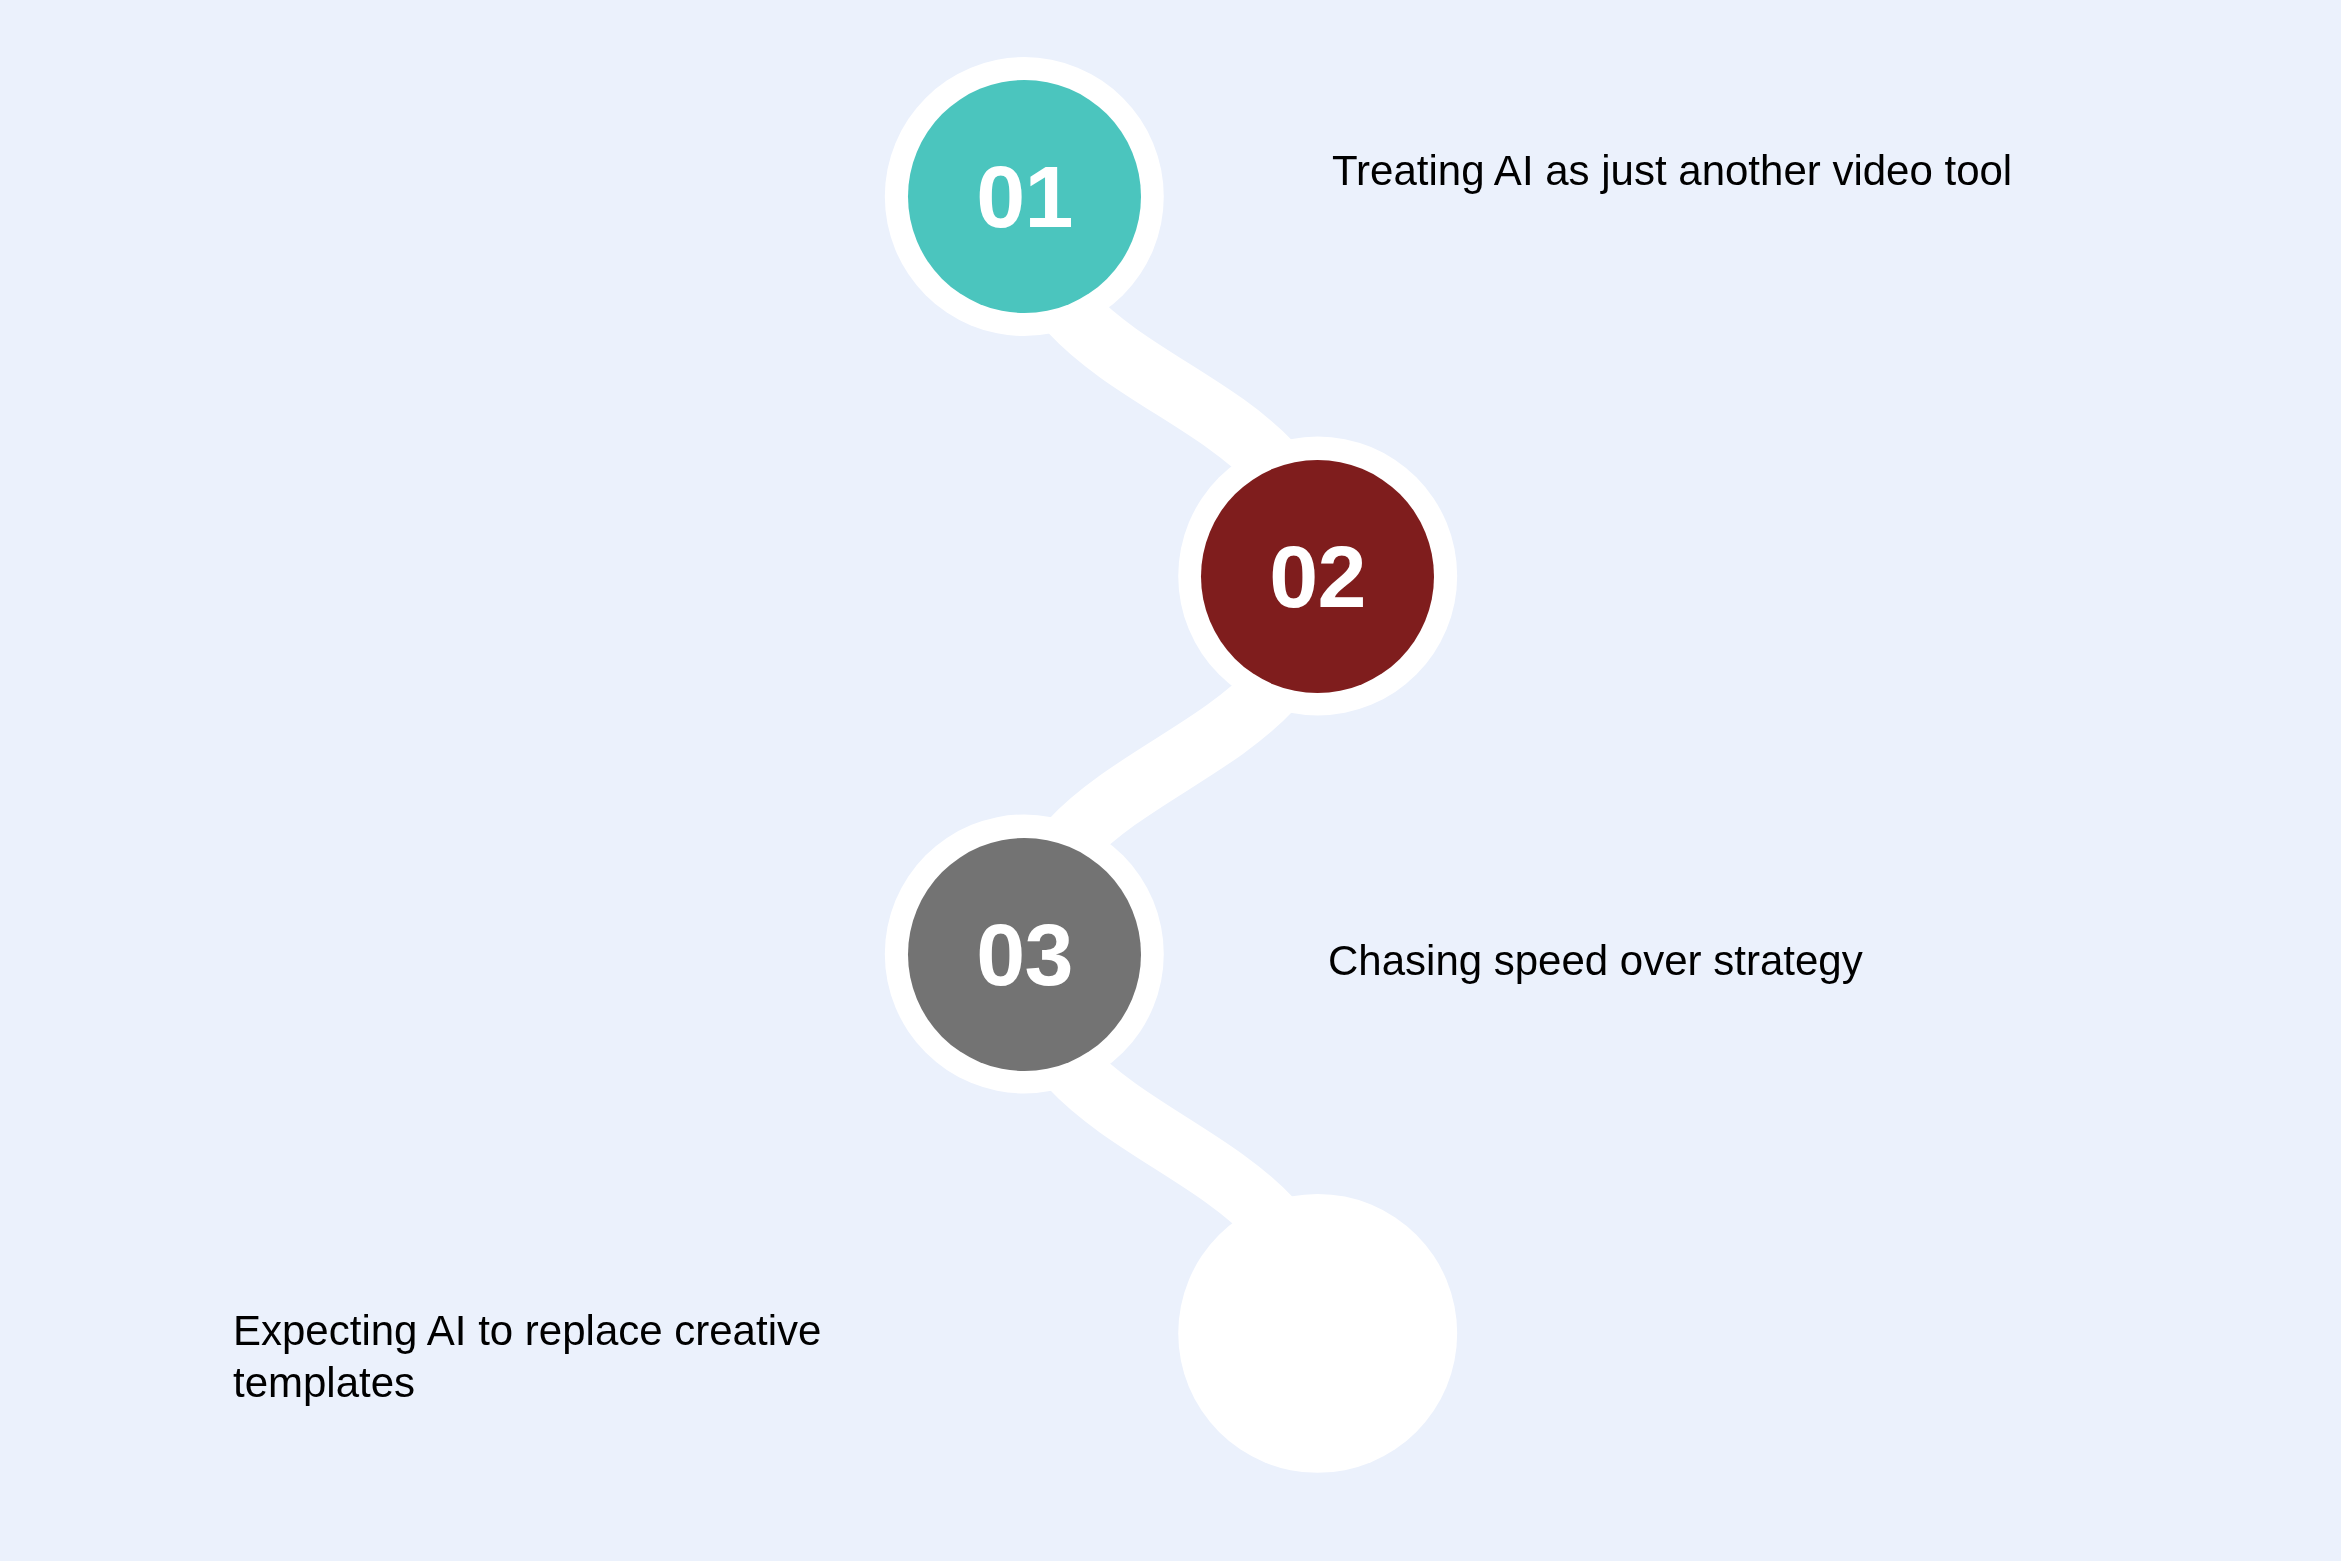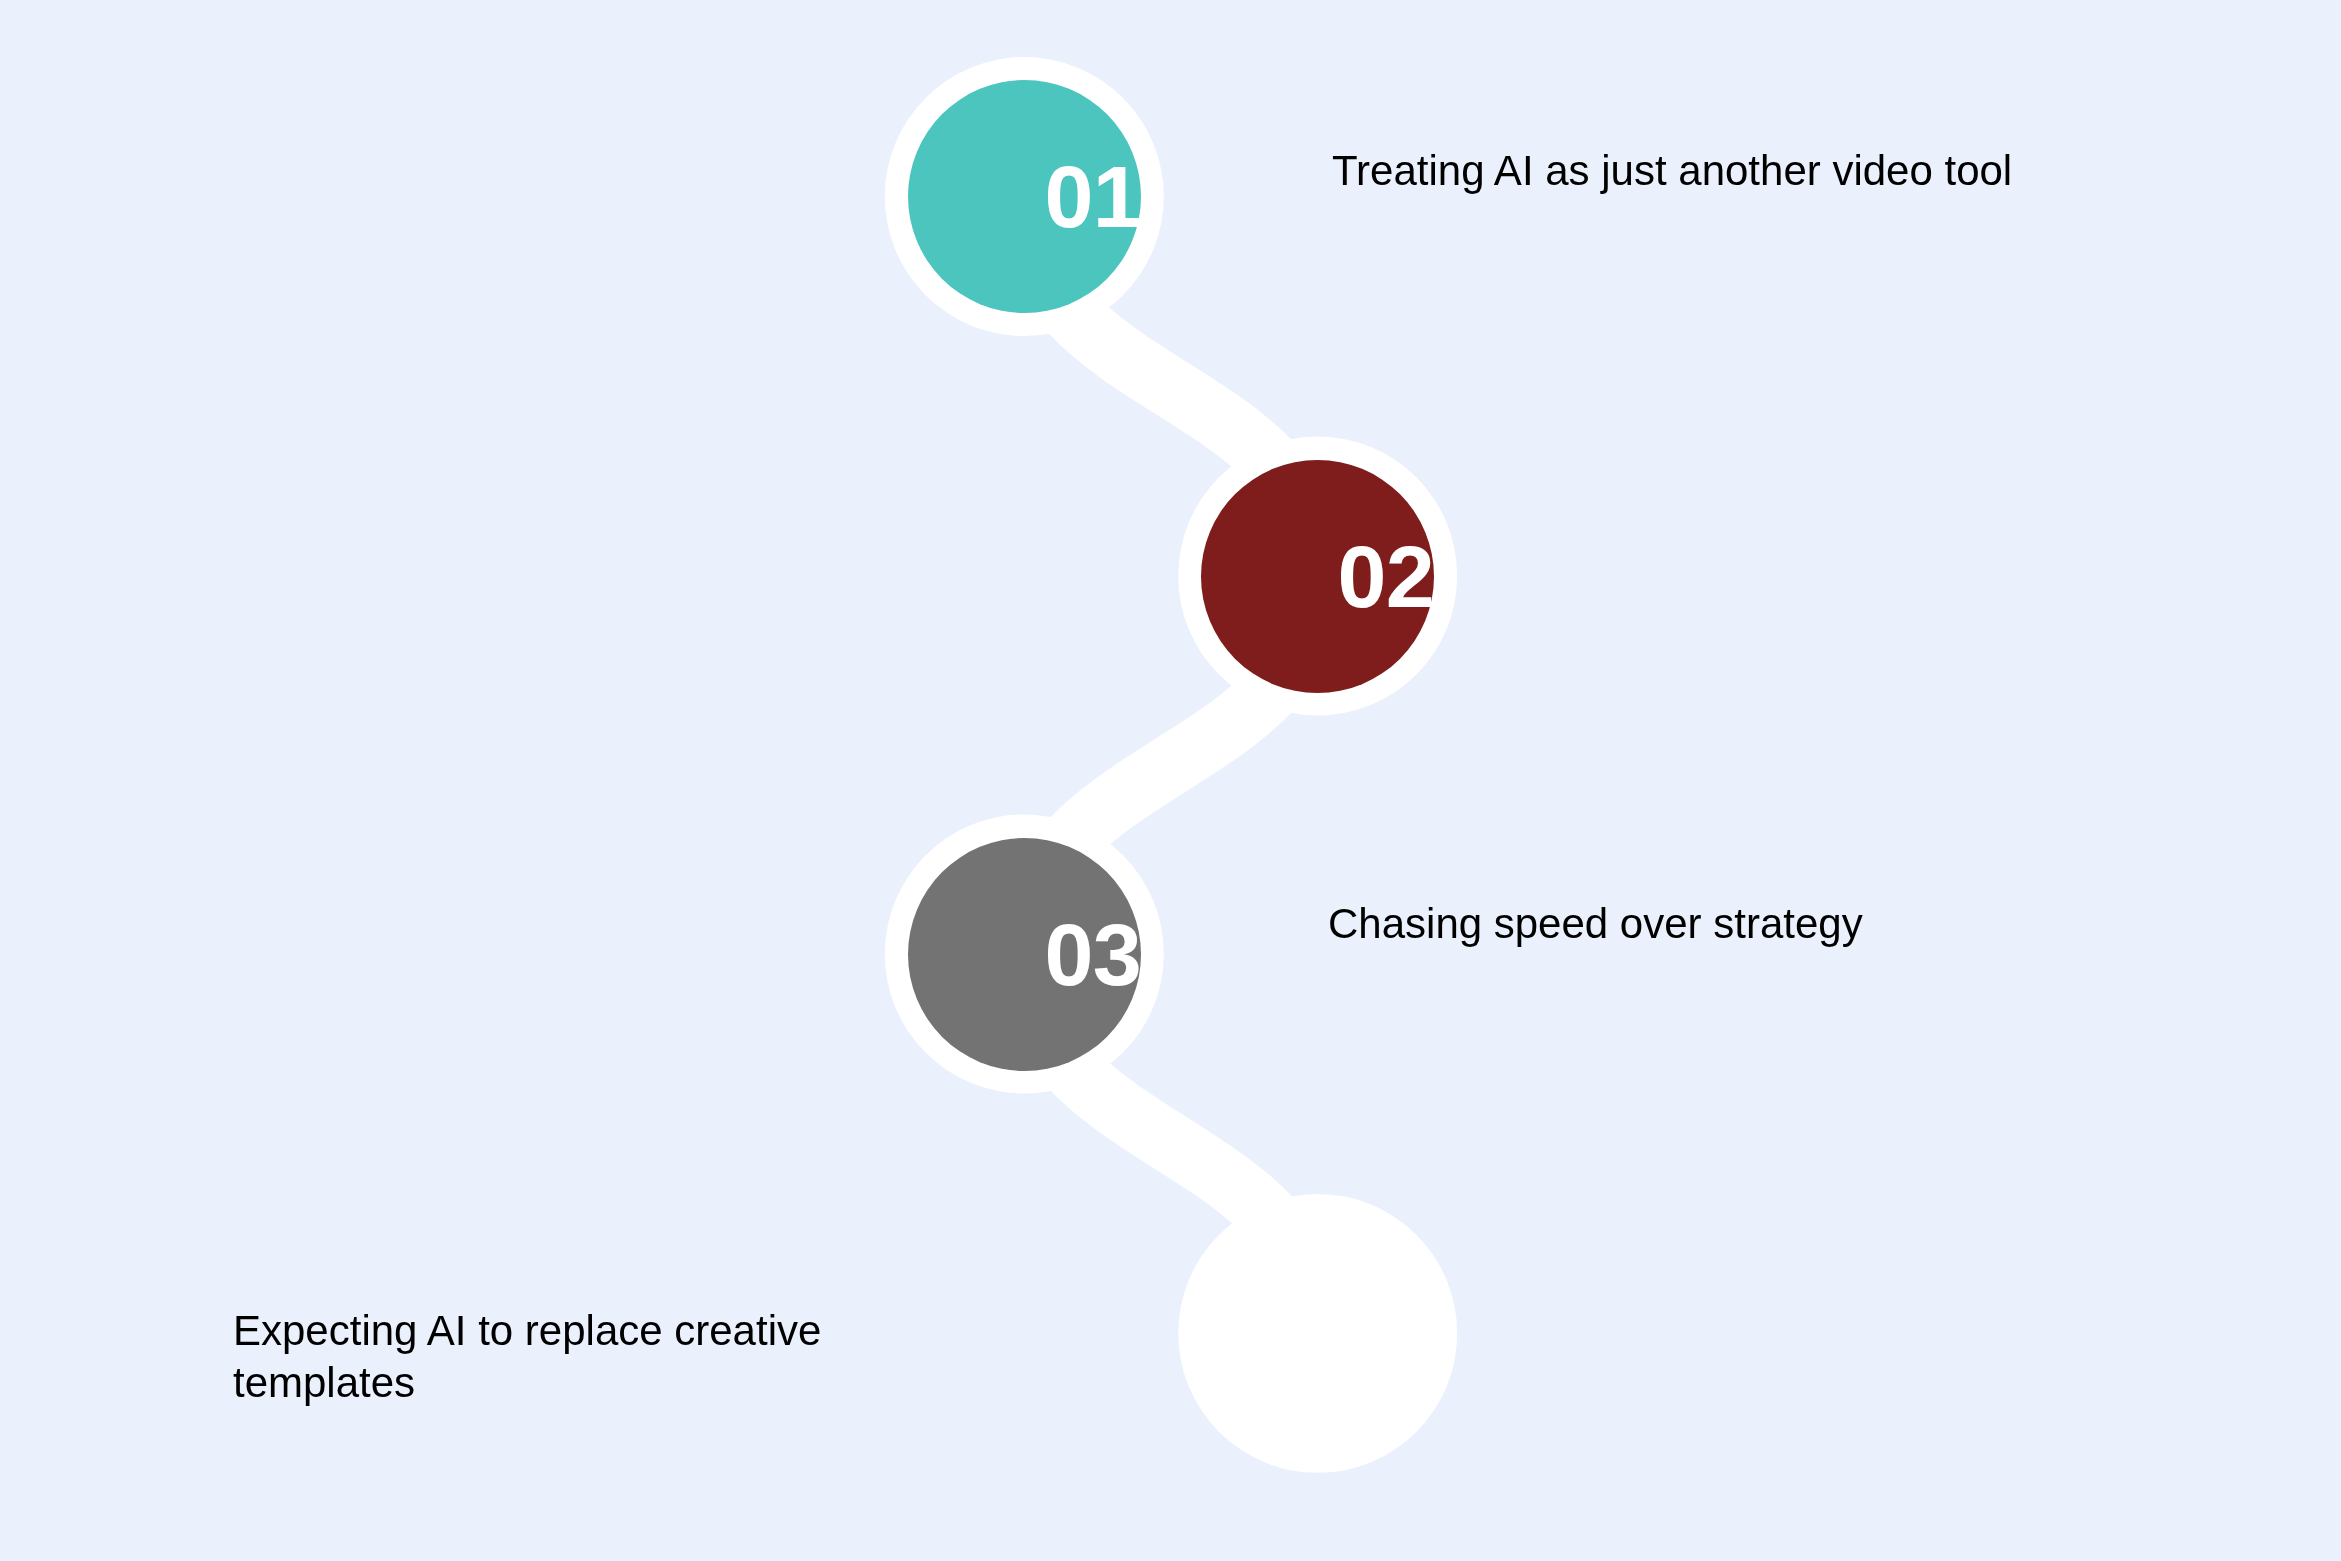--- a/index.html
+++ b/index.html
@@ -32,21 +32,21 @@
   .snake circle {
     fill: #FFFFFF;
   }
   .node {
     position: absolute;
     width: 233px;
     height: 233px;
     border-radius: 50%;
     display: flex;
     align-items: center;
-    justify-content: flex-end;
+    justify-content: center;
   }
   .node .num {
     color: #FFFFFF;
     font-size: 88px;
     font-weight: 700;
     letter-spacing: -0.7px;
     line-height: 1;
   }
   .n1 { left: 908px; top: 80px; }
   .n2 { left: 1201px; top: 460px; }
@@ -57,21 +57,21 @@
     position: absolute;
     color: #000000;
     font-size: 42px;
     line-height: 52px;
     font-weight: 400;
     white-space: nowrap;
   }
   .label span { display: block; }
   .l1 { left: 1332px; top: 145px; }
   .l2 { left: 233px;  top: 525px; }
-  .l3 { left: 1328px; top: 898px; }
+  .l3 { left: 1328px; top: 935px; }
   .l4 { left: 233px;  top: 1305px; }
 </style>
 </head>
 <body>
 
 <div class="canvas" style="background: rgb(235, 241, 252);">
 
   <svg class="snake" viewBox="0 0 3240 2160" xmlns="http://www.w3.org/2000/svg" aria-hidden="true">
     <path d="M 1417 272
              C 1417 545, 1823 530, 1823 797

